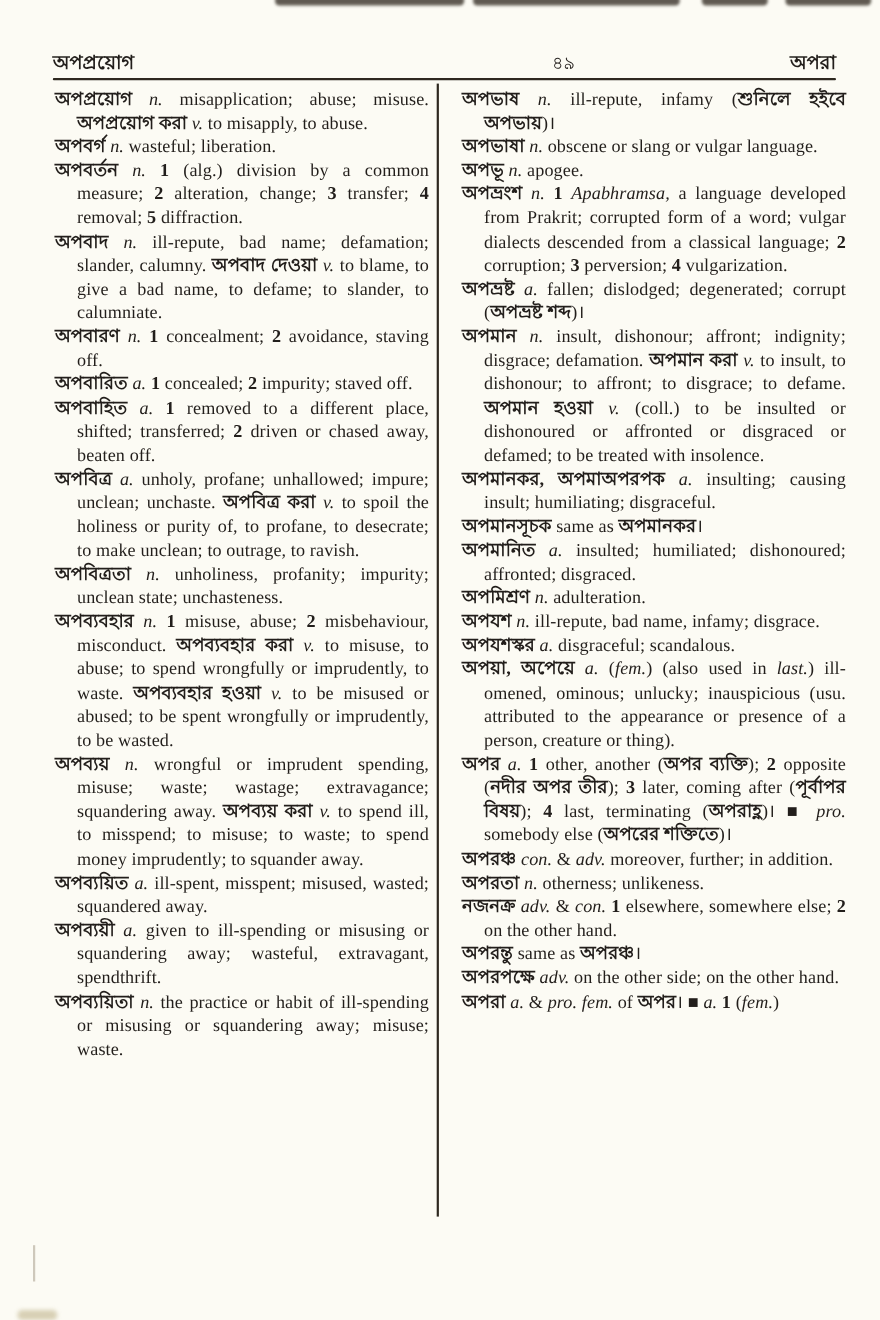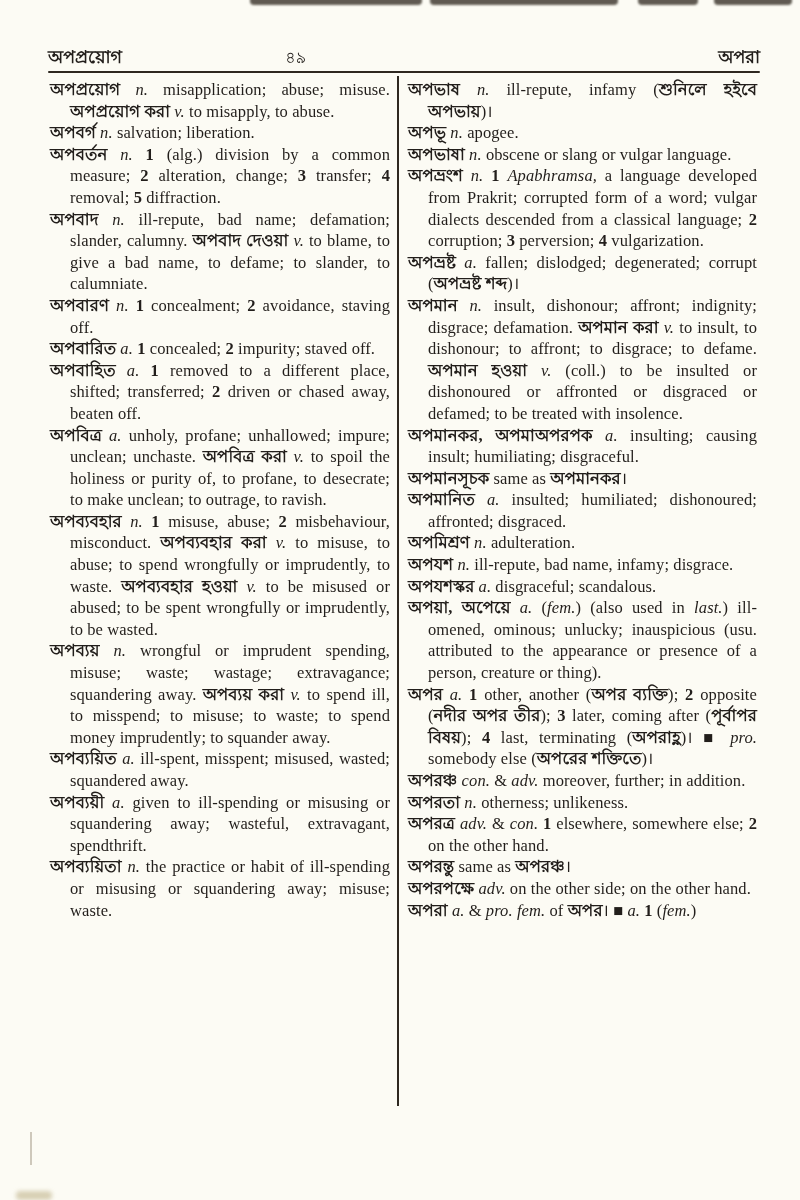--- a/index.html
+++ b/index.html
@@ -7,33 +7,33 @@
   body {
     width:800px; height:1200px; position:relative; overflow:hidden;
     background:var(--bg); color:var(--ink);
     font-family:"Liberation Serif","DejaVu Serif",serif;
   }
   .header {
     position:absolute; top:44px; left:48px; width:712px;
     display:flex; align-items:baseline; font-size:17.5px;
   }
   .header .gw { font-weight:bold; flex:1; }
-  .header .pn { flex:1; text-align:left; font-size:16px; }
+  .header .pn { flex:1; text-align:right; font-size:16px; }
   .header .gw.right { text-align:right; }
   .header-rule {
     position:absolute; top:71px; left:48px; width:712px; height:2px;
     background:var(--rule); border-radius:1px;
   }
   .column-divider {
     position:absolute; left:397px; top:76px; width:2px; height:1030px;
     background:var(--rule);
   }
   .col { position:absolute; top:79px; }
   .col-left  { left:50px;  width:340px; }
-  .col-right { left:408px; width:349px; }
+  .col-right { left:420px; width:349px; }
   .entry {
     margin:0; text-align:justify;
     padding-left:20px; text-indent:-20px;
     font-size:16.5px; line-height:21.6px;
     letter-spacing:0.1px;
   }
   .seg-hw, .seg-b { font-weight:bold; }
   .seg-i { font-style:italic; }
   
   .bleed {
@@ -65,50 +65,51 @@
   <span class="gw">অপপ্রয়োগ</span>
   <span class="pn">৪৯</span>
   <span class="gw right">অপরা</span>
 </div>
 
 <div class="header-rule"></div>
 <div class="column-divider"></div>
 
 <div class="col col-left">
     <p class="entry"><span class="seg-hw">অপপ্রয়োগ</span><span class="seg-i"> n.</span><span class="seg-n"> misapplication; abuse; misuse. </span><span class="seg-b">অপপ্রয়োগ করা</span><span class="seg-i"> v.</span><span class="seg-n"> to misapply, to abuse.</span></p>
-    <p class="entry"><span class="seg-hw">অপবর্গ</span><span class="seg-i"> n.</span><span class="seg-n"> salvation; liberation.</span></p>
+    <p class="entry"><span class="seg-hw">অপবর্গ</span><span class="seg-i"> n.</span><span class="seg-n"> wasteful; liberation.</span></p>
     <p class="entry"><span class="seg-hw">অপবর্তন</span><span class="seg-i"> n.</span><span class="seg-b"> 1</span><span class="seg-n"> (alg.) division by a common measure; </span><span class="seg-b">2</span><span class="seg-n"> alteration, change; </span><span class="seg-b">3</span><span class="seg-n"> transfer; </span><span class="seg-b">4</span><span class="seg-n"> removal; </span><span class="seg-b">5</span><span class="seg-n"> diffraction.</span></p>
     <p class="entry"><span class="seg-hw">অপবাদ</span><span class="seg-i"> n.</span><span class="seg-n"> ill-repute, bad name; defamation; slander, calumny. </span><span class="seg-b">অপবাদ দেওয়া</span><span class="seg-i"> v.</span><span class="seg-n"> to blame, to give a bad name, to defame; to slander, to calumniate.</span></p>
     <p class="entry"><span class="seg-hw">অপবারণ</span><span class="seg-i"> n.</span><span class="seg-b"> 1</span><span class="seg-n"> concealment; </span><span class="seg-b">2</span><span class="seg-n"> avoidance, staving off.</span></p>
     <p class="entry"><span class="seg-hw">অপবারিত</span><span class="seg-i"> a.</span><span class="seg-b"> 1</span><span class="seg-n"> concealed; </span><span class="seg-b">2</span><span class="seg-n"> impurity; staved off.</span></p>
     <p class="entry"><span class="seg-hw">অপবাহিত</span><span class="seg-i"> a.</span><span class="seg-b"> 1</span><span class="seg-n"> removed to a different place, shifted; transferred; </span><span class="seg-b">2</span><span class="seg-n"> driven or chased away, beaten off.</span></p>
     <p class="entry"><span class="seg-hw">অপবিত্র</span><span class="seg-i"> a.</span><span class="seg-n"> unholy, profane; unhallowed; impure; unclean; unchaste. </span><span class="seg-b">অপবিত্র করা</span><span class="seg-i"> v.</span><span class="seg-n"> to spoil the holiness or purity of, to profane, to desecrate; to make unclean; to outrage, to ravish.</span></p>
+    <p class="entry"><span class="seg-hw">অপবিত্রতা</span><span class="seg-i"> n.</span><span class="seg-n"> unholiness, profanity; impurity; unclean state; unchasteness.</span></p>
     <p class="entry"><span class="seg-hw">অপব্যবহার</span><span class="seg-i"> n.</span><span class="seg-b"> 1</span><span class="seg-n"> misuse, abuse; </span><span class="seg-b">2</span><span class="seg-n"> misbehaviour, misconduct. </span><span class="seg-b">অপব্যবহার করা</span><span class="seg-i"> v.</span><span class="seg-n"> to misuse, to abuse; to spend wrongfully or imprudently, to waste. </span><span class="seg-b">অপব্যবহার হওয়া</span><span class="seg-i"> v.</span><span class="seg-n"> to be misused or abused; to be spent wrongfully or imprudently, to be wasted.</span></p>
     <p class="entry"><span class="seg-hw">অপব্যয়</span><span class="seg-i"> n.</span><span class="seg-n"> wrongful or imprudent spending, misuse; waste; wastage; extravagance; squandering away. </span><span class="seg-b">অপব্যয় করা</span><span class="seg-i"> v.</span><span class="seg-n"> to spend ill, to misspend; to misuse; to waste; to spend money imprudently; to squander away.</span></p>
     <p class="entry"><span class="seg-hw">অপব্যয়িত</span><span class="seg-i"> a.</span><span class="seg-n"> ill-spent, misspent; misused, wasted; squandered away.</span></p>
     <p class="entry"><span class="seg-hw">অপব্যয়ী</span><span class="seg-i"> a.</span><span class="seg-n"> given to ill-spending or misusing or squandering away; wasteful, extravagant, spendthrift.</span></p>
     <p class="entry"><span class="seg-hw">অপব্যয়িতা</span><span class="seg-i"> n.</span><span class="seg-n"> the practice or habit of ill-spending or misusing or squandering away; misuse; waste.</span></p>
   </div>
 <div class="col col-right">
     <p class="entry"><span class="seg-hw">অপভাষ</span><span class="seg-i"> n.</span><span class="seg-n"> ill-repute, infamy (</span><span class="seg-b">শুনিলে হইবে অপভায়</span><span class="seg-n">)।</span></p>
+    <p class="entry"><span class="seg-hw">অপভাষা</span><span class="seg-i"> n.</span><span class="seg-n"> obscene or slang or vulgar language.</span></p>
     <p class="entry"><span class="seg-hw">অপভূ</span><span class="seg-i"> n.</span><span class="seg-n"> apogee.</span></p>
-    <p class="entry"><span class="seg-hw">অপভাষা</span><span class="seg-i"> n.</span><span class="seg-n"> obscene or slang or vulgar language.</span></p>
     <p class="entry"><span class="seg-hw">অপভ্রংশ</span><span class="seg-i"> n.</span><span class="seg-b"> 1</span><span class="seg-n"> </span><span class="seg-i">Apabhramsa,</span><span class="seg-n"> a language developed from Prakrit; corrupted form of a word; vulgar dialects descended from a classical language; </span><span class="seg-b">2</span><span class="seg-n"> corruption; </span><span class="seg-b">3</span><span class="seg-n"> perversion; </span><span class="seg-b">4</span><span class="seg-n"> vulgarization.</span></p>
     <p class="entry"><span class="seg-hw">অপভ্রষ্ট</span><span class="seg-i"> a.</span><span class="seg-n"> fallen; dislodged; degenerated; corrupt (</span><span class="seg-b">অপভ্রষ্ট শব্দ</span><span class="seg-n">)।</span></p>
     <p class="entry"><span class="seg-hw">অপমান</span><span class="seg-i"> n.</span><span class="seg-n"> insult, dishonour; affront; indignity; disgrace; defamation. </span><span class="seg-b">অপমান করা</span><span class="seg-i"> v.</span><span class="seg-n"> to insult, to dishonour; to affront; to disgrace; to defame. </span><span class="seg-b">অপমান হওয়া</span><span class="seg-i"> v.</span><span class="seg-n"> (coll.) to be insulted or dishonoured or affronted or disgraced or defamed; to be treated with insolence.</span></p>
     <p class="entry"><span class="seg-hw">অপমানকর, অপমাঅপরপক</span><span class="seg-i"> a.</span><span class="seg-n"> insulting; causing insult; humiliating; disgraceful.</span></p>
     <p class="entry"><span class="seg-hw">অপমানসূচক</span><span class="seg-n"> same as </span><span class="seg-b">অপমানকর</span><span class="seg-n">।</span></p>
     <p class="entry"><span class="seg-hw">অপমানিত</span><span class="seg-i"> a.</span><span class="seg-n"> insulted; humiliated; dishonoured; affronted; disgraced.</span></p>
     <p class="entry"><span class="seg-hw">অপমিশ্রণ</span><span class="seg-i"> n.</span><span class="seg-n"> adulteration.</span></p>
     <p class="entry"><span class="seg-hw">অপযশ</span><span class="seg-i"> n.</span><span class="seg-n"> ill-repute, bad name, infamy; disgrace.</span></p>
     <p class="entry"><span class="seg-hw">অপযশস্কর</span><span class="seg-i"> a.</span><span class="seg-n"> disgraceful; scandalous.</span></p>
     <p class="entry"><span class="seg-hw">অপয়া, অপেয়ে</span><span class="seg-i"> a.</span><span class="seg-n"> (</span><span class="seg-i">fem.</span><span class="seg-n">) (also used in </span><span class="seg-i">last.</span><span class="seg-n">) ill-omened, ominous; unlucky; inauspicious (usu. attributed to the appearance or presence of a person, creature or thing).</span></p>
     <p class="entry"><span class="seg-hw">অপর</span><span class="seg-i"> a.</span><span class="seg-b"> 1</span><span class="seg-n"> other, another (</span><span class="seg-b">অপর ব্যক্তি</span><span class="seg-n">); </span><span class="seg-b">2</span><span class="seg-n"> opposite (</span><span class="seg-b">নদীর অপর তীর</span><span class="seg-n">); </span><span class="seg-b">3</span><span class="seg-n"> later, coming after (</span><span class="seg-b">পূর্বাপর বিষয়</span><span class="seg-n">); </span><span class="seg-b">4</span><span class="seg-n"> last, terminating (</span><span class="seg-b">অপরাহ্ণ</span><span class="seg-n">)। ■ </span><span class="seg-i">pro.</span><span class="seg-n"> somebody else (</span><span class="seg-b">অপরের শক্তিতে</span><span class="seg-n">)।</span></p>
     <p class="entry"><span class="seg-hw">অপরঞ্চ</span><span class="seg-i"> con.</span><span class="seg-n"> &amp; </span><span class="seg-i">adv.</span><span class="seg-n"> moreover, further; in addition.</span></p>
     <p class="entry"><span class="seg-hw">অপরতা</span><span class="seg-i"> n.</span><span class="seg-n"> otherness; unlikeness.</span></p>
-    <p class="entry"><span class="seg-hw">অপরত্র</span><span class="seg-i"> adv.</span><span class="seg-n"> &amp; </span><span class="seg-i">con.</span><span class="seg-b"> 1</span><span class="seg-n"> elsewhere, somewhere else; </span><span class="seg-b">2</span><span class="seg-n"> on the other hand.</span></p>
+    <p class="entry"><span class="seg-hw">নজনক্র</span><span class="seg-i"> adv.</span><span class="seg-n"> &amp; </span><span class="seg-i">con.</span><span class="seg-b"> 1</span><span class="seg-n"> elsewhere, somewhere else; </span><span class="seg-b">2</span><span class="seg-n"> on the other hand.</span></p>
     <p class="entry"><span class="seg-hw">অপরন্তু</span><span class="seg-n"> same as </span><span class="seg-b">অপরঞ্চ</span><span class="seg-n">।</span></p>
     <p class="entry"><span class="seg-hw">অপরপক্ষে</span><span class="seg-i"> adv.</span><span class="seg-n"> on the other side; on the other hand.</span></p>
     <p class="entry"><span class="seg-hw">অপরা</span><span class="seg-i"> a.</span><span class="seg-n"> &amp; </span><span class="seg-i">pro. fem.</span><span class="seg-n"> of </span><span class="seg-b">অপর</span><span class="seg-n">। ■ </span><span class="seg-i">a.</span><span class="seg-b"> 1</span><span class="seg-n"> (</span><span class="seg-i">fem.</span><span class="seg-n">)</span></p>
   </div>
 
 <div class="tick-left"></div>
 <div class="smudge-bottom"></div>
 
 </body></html>

